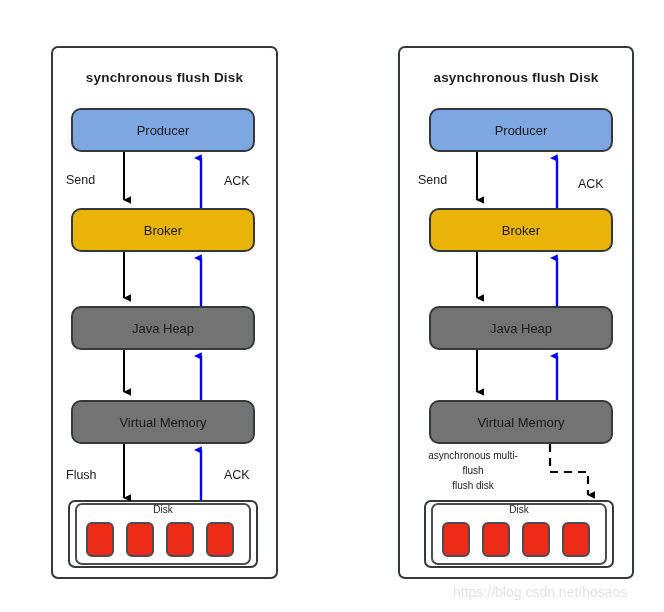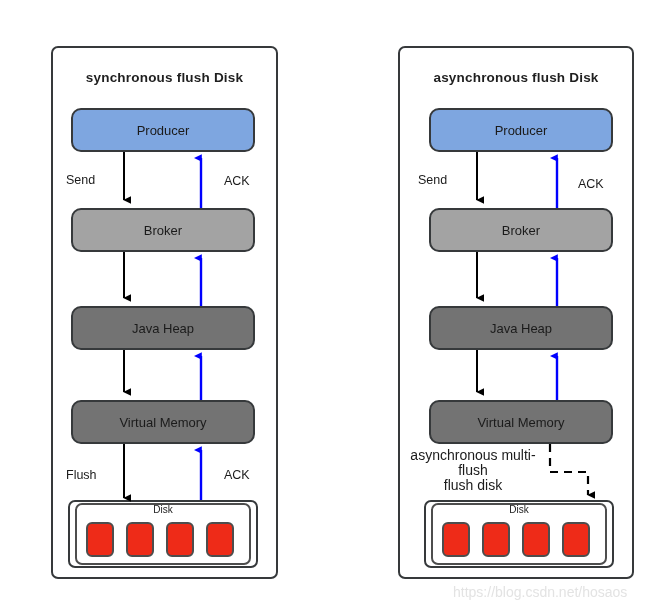--- a/index.html
+++ b/index.html
@@ -47,21 +47,21 @@
     border: 2px solid #36393b;
     border-radius: 10px;
     display: flex;
     align-items: center;
     justify-content: center;
     font-size: 13px;
     color: #1b1b1b;
   }
   .node.blue  { background: #7EA6E0; }
   .node.green { background: #737373; }
-  .node.white { background: #a3a3a3; }
+  .node.white { background: #eab308; }
 
   .disk-outer {
     position: absolute;
     box-sizing: border-box;
     border: 2px solid #36393b;
     border-radius: 7px;
     background: #ffffff;
   }
   .disk-inner {
     position: absolute;
@@ -86,21 +86,21 @@
   }
 
   .edge-label {
     position: absolute;
     font-size: 12.5px;
     color: #1b1b1b;
     white-space: nowrap;
   }
   .multiline-label {
     position: absolute;
-    font-size: 14px;
+    font-size: 10px;
     color: #1b1b1b;
     text-align: center;
     line-height: 15px;
   }
 
   svg.overlay {
     position: absolute;
     left: 0; top: 0;
     width: 664px;
     height: 612px;

